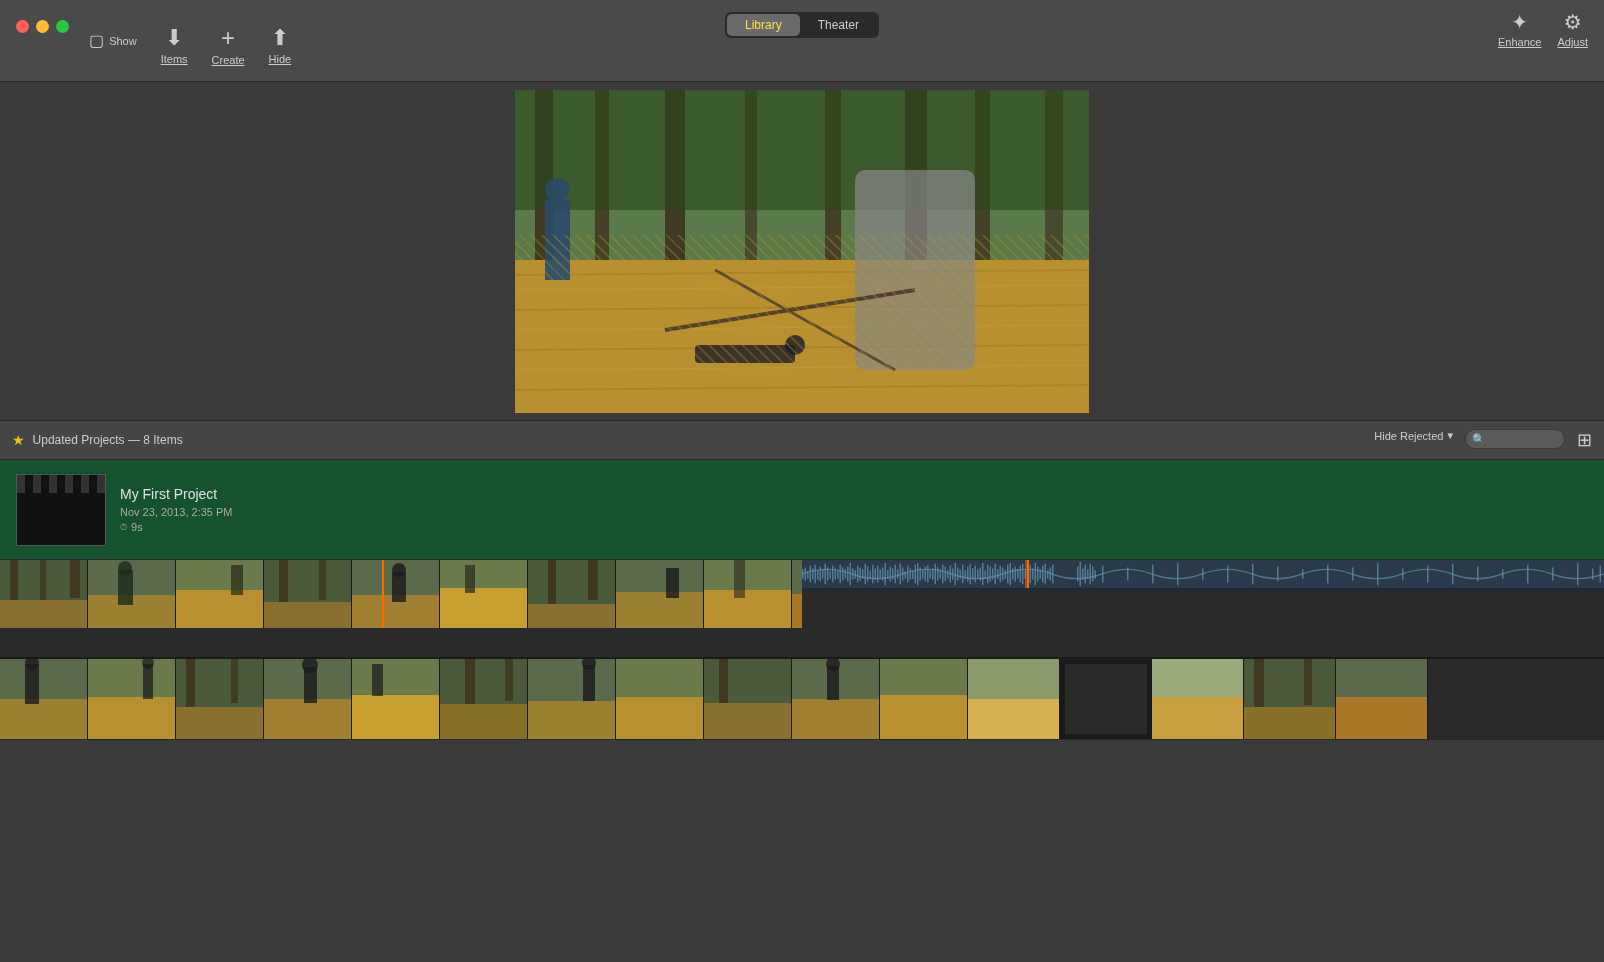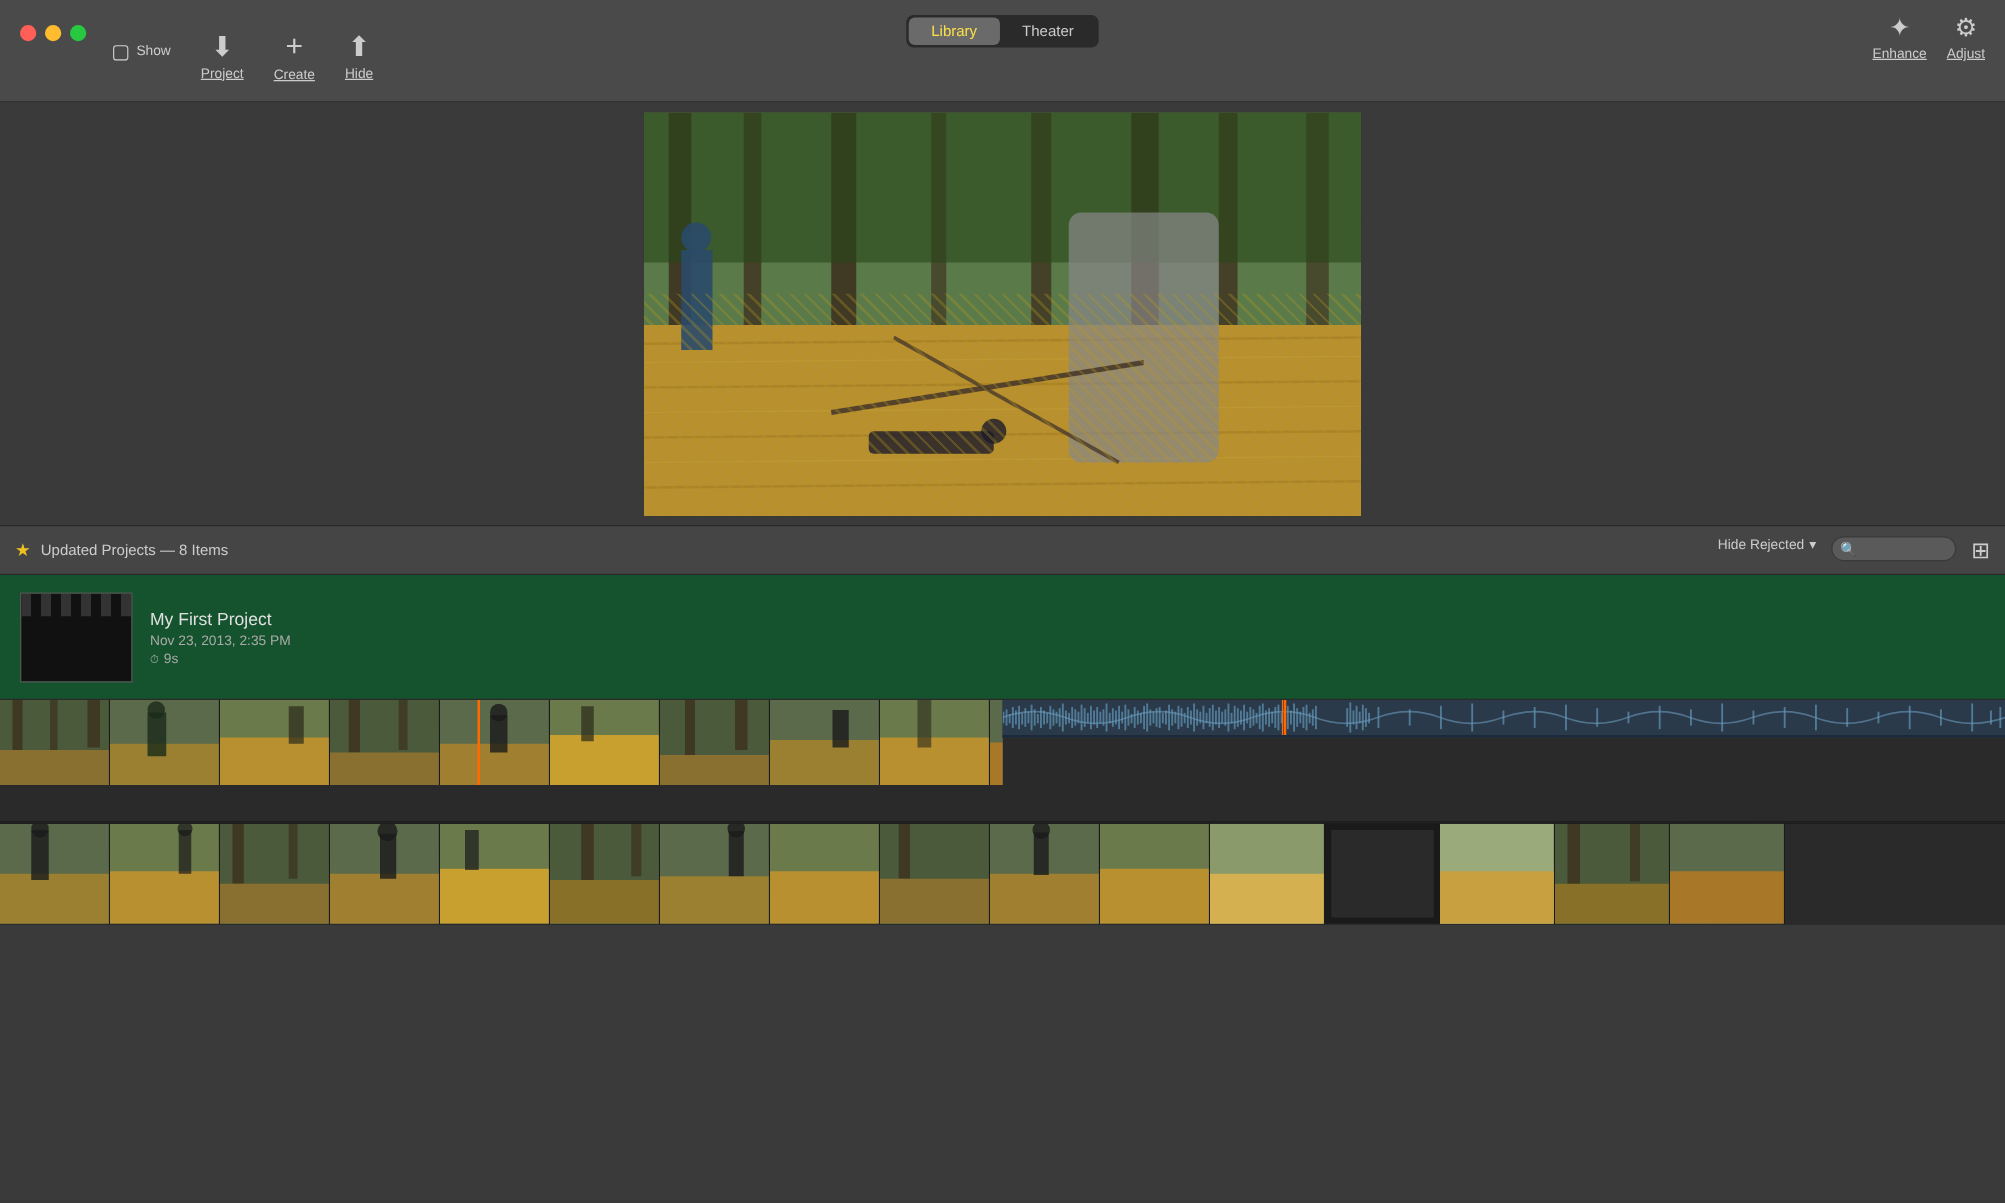--- a/index.html
+++ b/index.html
@@ -387,21 +387,21 @@
   </div>
 
   <div class="show-btn" style="margin-top: 0; margin-right: 24px;">
     <span class="icon-show" style="font-size:16px;"></span>
     <span style="font-size:11px;">Show</span>
   </div>
 
   <div class="toolbar-group">
     <div class="toolbar-btn">
       <span class="icon-shape icon-download"></span>
-      <span class="label">Project</span>
+      <span class="label">Items</span>
     </div>
     <div class="toolbar-btn">
       <span class="icon-shape icon-plus"></span>
       <span class="label">Create</span>
     </div>
     <div class="toolbar-btn">
       <span class="icon-shape icon-share"></span>
       <span class="label">Hide</span>
     </div>
   </div>

